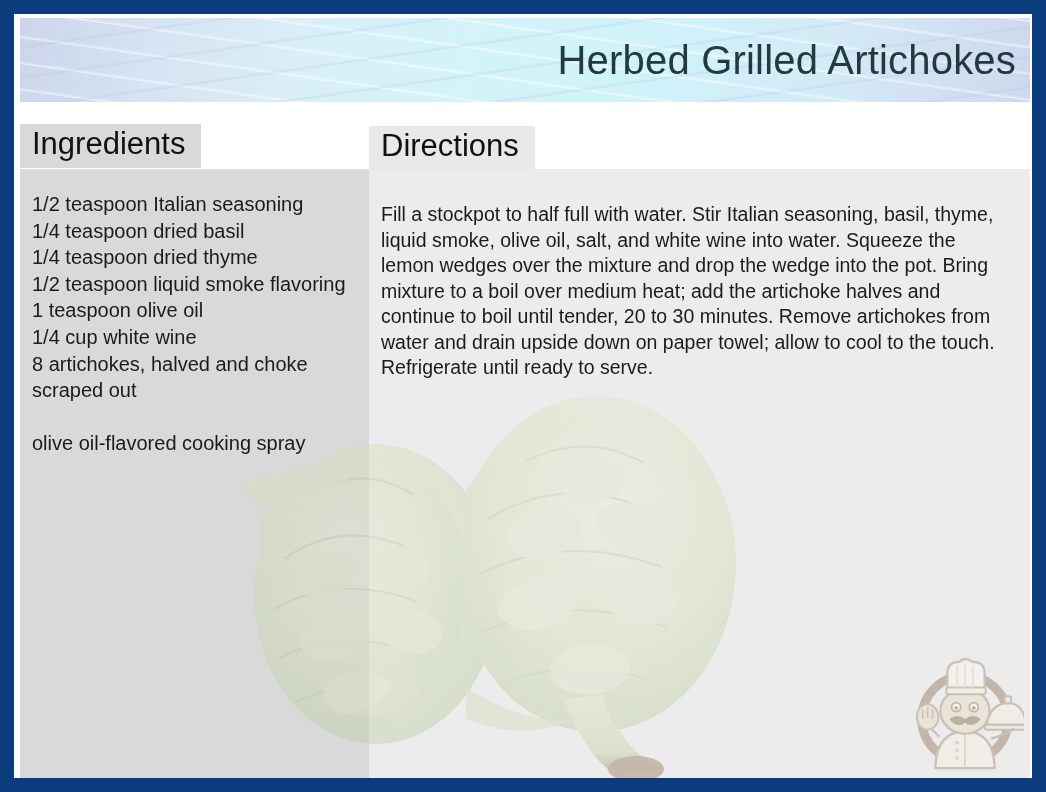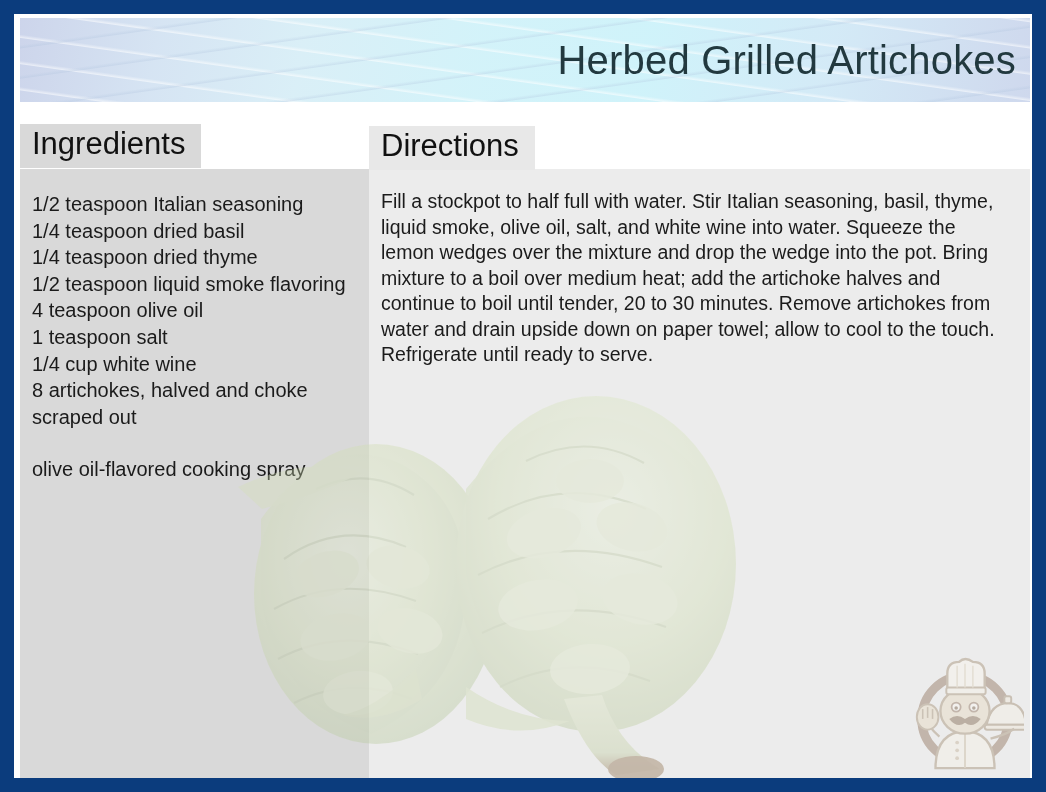--- a/index.html
+++ b/index.html
@@ -155,20 +155,21 @@
     line-height: 26.6px;
   }
   #ingredients-list li.spacer-row {
     height: 26px;
   }
 
   
   #directions-paragraphs {
     position: relative;
     z-index: 3;
+    margin-top: 13px;
   }
   #directions-paragraphs p {
     margin: 0 0 22px 0;
     font-size: 19.5px;
     color: #1b1b1b;
     line-height: 25.5px;
   }
   #directions-paragraphs p:last-child { margin-bottom: 0; }
 
   
@@ -198,22 +199,21 @@
     <div id="ingredients-column" class="column">
       <div class="section-heading-tab">
         <div class="section-heading">Ingredients</div>
       </div>
       <div class="section-body">
         <ul id="ingredients-list">
             <li>1/2 teaspoon Italian seasoning</li>
             <li>1/4 teaspoon dried basil</li>
             <li>1/4 teaspoon dried thyme</li>
             <li>1/2 teaspoon liquid smoke flavoring</li>
-            <li>4 teaspoon olive oil</li>
-            <li>1 teaspoon salt</li>
+            <li>1 teaspoon olive oil</li>
             <li>1/4 cup white wine</li>
             <li>8 artichokes, halved and choke scraped out</li>
             <li class="spacer-row"></li>
             <li>olive oil-flavored cooking spray</li>
           </ul>
       </div>
     </div>
 
     <div id="directions-column" class="column">
       <div class="section-heading-tab">

